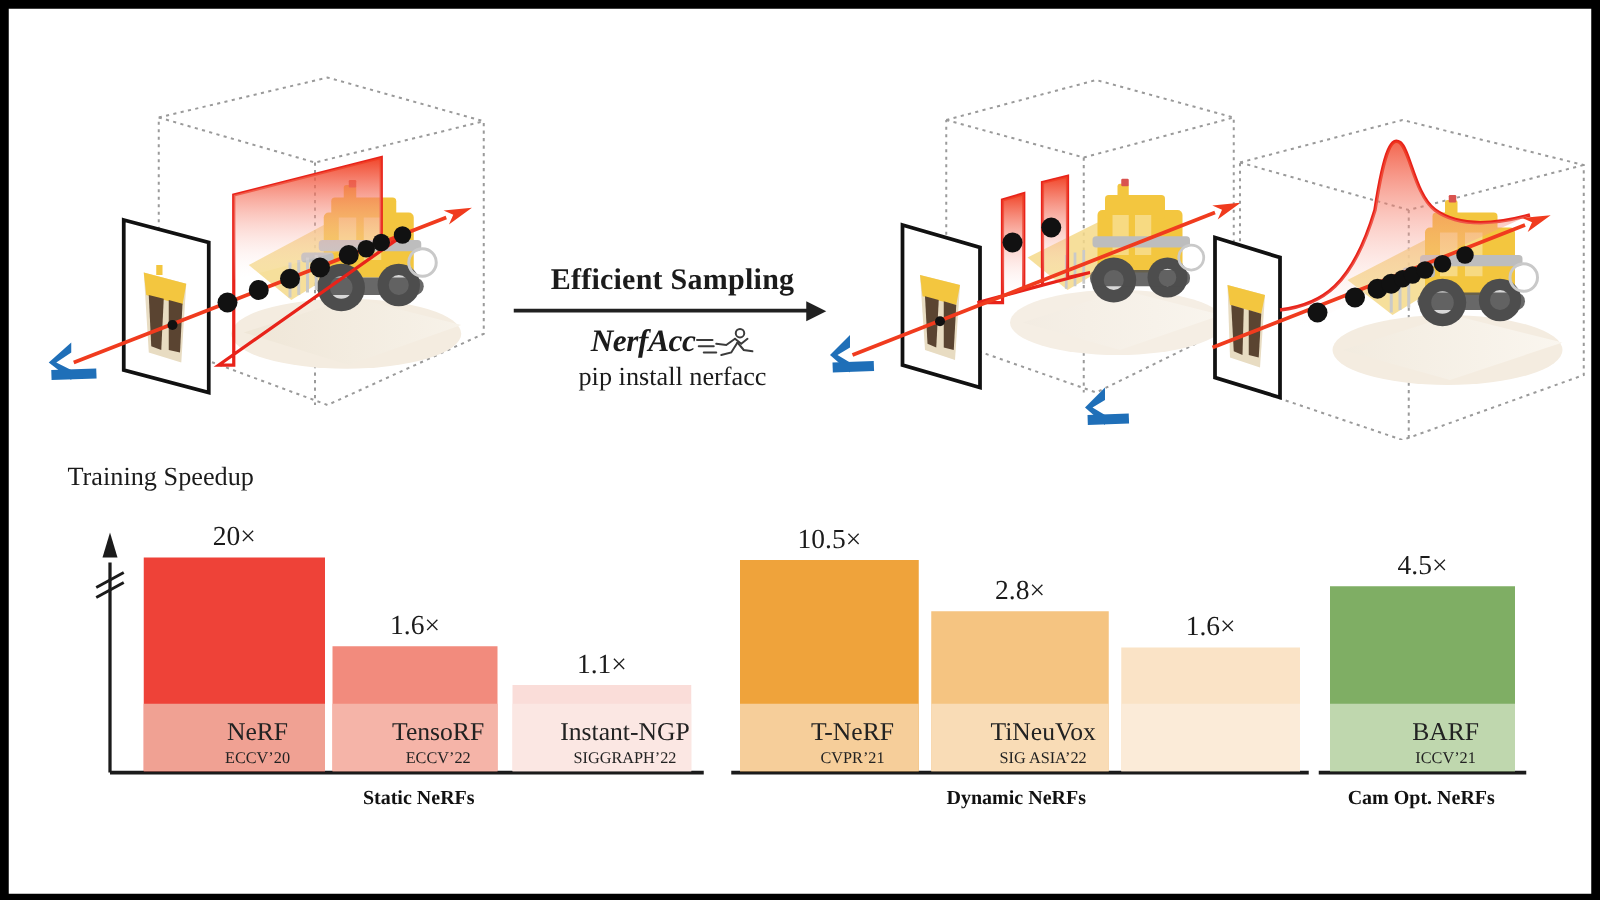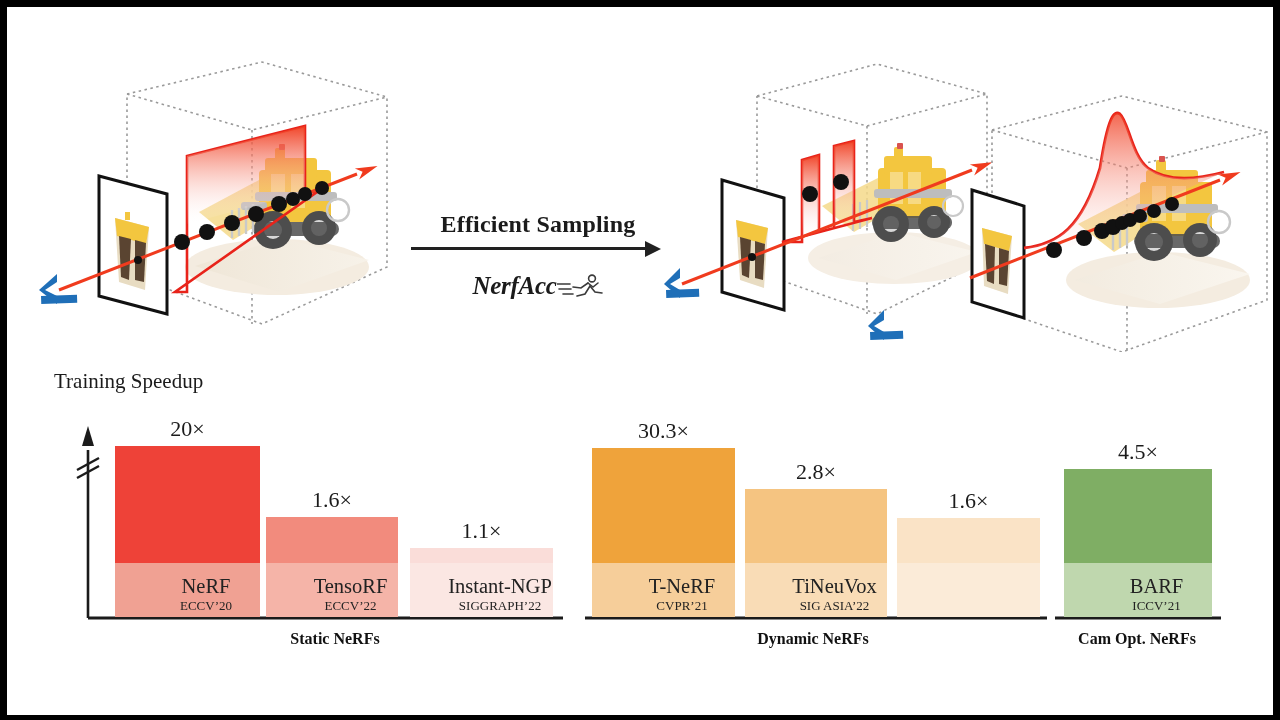--- a/index.html
+++ b/index.html
@@ -10,21 +10,21 @@
   
   .scene{position:absolute;}
   .svgfull{position:absolute;left:0;top:0;}
 
   
   #arrow-block{position:absolute;left:396px;top:205px;width:270px;text-align:center;}
   #arrow-title{font-size:24px;font-weight:bold;letter-spacing:.2px;font-family:"Liberation Serif",serif;color:#1b1b1b;line-height:1.05;text-align:center;}
   #arrow-rule{position:relative;height:16px;margin-top:3px;}
   #arrow-rule .ln{position:absolute;left:8px;top:7px;width:238px;height:3px;background:#212121;}
   #arrow-rule .hd{position:absolute;left:242px;top:1px;width:0;height:0;border-left:16px solid #212121;border-top:8px solid transparent;border-bottom:8px solid transparent;}
-  #nerfacc-row{display:flex;align-items:center;justify-content:center;gap:1px;margin-top:16px;}
+  #nerfacc-row{display:flex;align-items:center;justify-content:center;gap:1px;margin-top:4px;}
   #nerfacc-word{font-size:25px;font-weight:bold;font-style:italic;font-family:"Liberation Serif",serif;color:#1b1b1b;letter-spacing:-.3px;}
   #pip-line{font-size:21px;font-family:"Liberation Serif",serif;color:#1b1b1b;margin-top:1px;}
 
   
   #chart{position:absolute;left:0;top:355px;width:1266px;height:300px;}
   #ylabel{position:absolute;left:47px;top:7px;font-size:21px;color:#1b1b1b;white-space:nowrap;}
   #axes{position:absolute;left:0;top:0;}
   .bar{position:absolute;box-sizing:border-box;}
   .bar .top{position:absolute;left:0;right:0;top:0;}
   .bar .foot{position:absolute;left:0;right:0;bottom:0;}
@@ -143,20 +143,21 @@
           <line x1="2" y1="16" x2="14" y2="16"></line>
           <line x1="6" y1="21" x2="16" y2="21"></line>
           <circle cx="35" cy="5.5" r="3.4" fill="#fff"></circle>
           <path d="M31,10 L24,15 L16,14"></path>
           <path d="M31,10 L36,14 L41,10"></path>
           <path d="M33,13 L28,21 L20,23"></path>
           <path d="M33,13 L38,19 L45,20"></path>
         </g>
       </svg>
     </div>
+    <div id="pip-line">pip install nerfacc</div>
   </div>
 
   <div class="scene" style="left:655px;top:45px;width:330px;height:300px;">
     <svg class="svgfull" width="330" height="300" viewBox="0 0 330 300">
       <defs>
         <linearGradient id="g2" x1="0" y1="1" x2="0" y2="0">
           <stop offset="0%" stop-color="#ffffff" stop-opacity="0.05"></stop>
           <stop offset="100%" stop-color="#F03B1E" stop-opacity="0.95"></stop>
         </linearGradient>
         <linearGradient id="gfloor2" x1="0" y1="0" x2="1" y2="0">
@@ -314,21 +315,21 @@
       </g>
 
       <line x1="81" y1="256" x2="556" y2="256" stroke="#1b1b1b" stroke-width="3"></line>
       <line x1="578" y1="256" x2="1040" y2="256" stroke="#1b1b1b" stroke-width="3"></line>
       <line x1="1048" y1="256" x2="1214" y2="256" stroke="#1b1b1b" stroke-width="3"></line>
     </svg>
 
     <div class="val" style="left:108px;width:145px;top:54px;">20×</div>
     <div class="val" style="left:259px;width:132px;top:125px;">1.6×</div>
     <div class="val" style="left:403px;width:143px;top:156px;">1.1×</div>
-    <div class="val" style="left:585px;width:143px;top:56px;">30.3×</div>
+    <div class="val" style="left:585px;width:143px;top:56px;">10.5×</div>
     <div class="val" style="left:738px;width:142px;top:97px;">2.8×</div>
     <div class="val" style="left:890px;width:143px;top:126px;">1.6×</div>
     <div class="val" style="left:1057px;width:148px;top:77px;">4.5×</div>
 
     <div class="bar" style="left:108px;width:145px;top:84px;height:171px;">
       <div class="top" style="top:0;bottom:0;background:#EE4238;"></div>
       <div class="foot" style="height:54px;background:#F0A193;"></div>
       <div class="txt">
         <div class="nm">NeRF</div>
         <div class="vn">ECCV’20</div>

